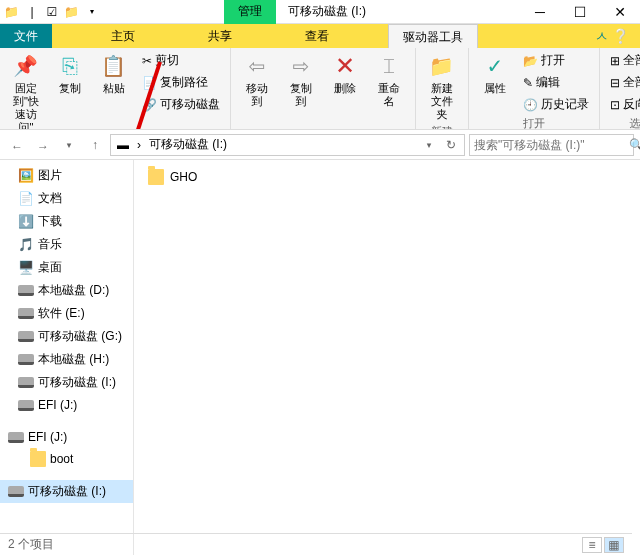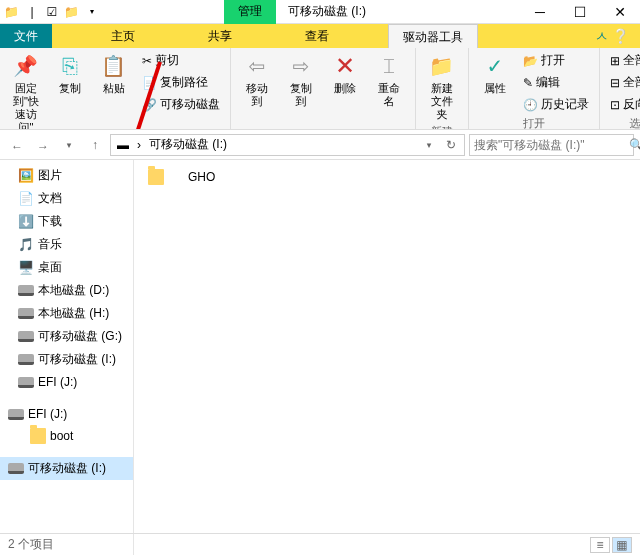--- a/index.html
+++ b/index.html
@@ -33,25 +33,25 @@
 .search-box{width:165px;height:22px;border:1px solid #ccc;display:flex;align-items:center;padding:0 4px;color:#999;}
 .search-box input{border:none;outline:none;flex:1;font-size:12px;color:#999;}
 .content{display:flex;height:428px;}
 .tree{width:134px;border-right:1px solid #e5e5e5;overflow:hidden;padding-top:4px;}
 .tree-item{display:flex;align-items:center;gap:4px;padding:3px 4px 3px 18px;cursor:pointer;white-space:nowrap;font-size:12px;}
 .tree-item.selected{background:#cce8ff;}
 .tree-item.indent{padding-left:30px;}
 .tree-item.section{padding-left:8px;margin-top:10px;}
 .tree-icon{width:16px;height:16px;flex-shrink:0;display:flex;align-items:center;justify-content:center;font-size:13px;}
 .file-list{flex:1;padding:6px 10px;}
-.file-item{display:flex;align-items:center;gap:24px;padding:3px 4px;cursor:pointer;}
+.file-item{display:flex;align-items:center;gap:6px;padding:3px 4px;cursor:pointer;}
 .folder-icon{width:16px;height:16px;background:#ffd666;border-radius:1px;position:relative;}
 .folder-icon::before{content:"";position:absolute;top:-3px;left:0;width:7px;height:3px;background:#ffd666;border-radius:1px 1px 0 0;}
 .drive-icon{width:16px;height:11px;background:#aaa;border-radius:2px;border-bottom:3px solid #555;}
-.statusbar{position:absolute;bottom:0;left:0;right:0;height:22px;border-top:1px solid #ddd;display:flex;align-items:center;padding:0 8px;font-size:11px;color:#666;}
+.statusbar{position:absolute;bottom:0;left:0;right:8px;height:22px;border-top:1px solid #ddd;display:flex;align-items:center;padding:0 8px;font-size:11px;color:#666;}
 .status-views{margin-left:auto;display:flex;gap:2px;}
 .sv{width:20px;height:16px;border:1px solid #ccc;display:flex;align-items:center;justify-content:center;}
 .sv.active{background:#cce8ff;}
 .arrow{position:absolute;top:14px;left:158px;width:4px;height:100px;background:#d00;transform:rotate(18deg);transform-origin:top;z-index:10;pointer-events:none;}
 .arrow::after{content:"";position:absolute;bottom:-2px;left:-6px;border:8px solid transparent;border-top:14px solid #d00;}
 </style>
 </head>
 <body>
 
 <div class="titlebar">
@@ -235,27 +235,33 @@
       <div class="tree-item">
         <span class="tree-icon">
           <span class="drive-icon"></span>
         </span>
         <span>本地磁盘 (D:)</span>
       </div>
       <div class="tree-item">
         <span class="tree-icon">
           <span class="drive-icon"></span>
         </span>
+        <span>软件 (E:)</span>
+      </div>
+      <div class="tree-item">
+        <span class="tree-icon">
+          <span class="drive-icon"></span>
+        </span>
+        <span>可移动磁盘 (G:)</span>
+      </div>
+      <div class="tree-item">
+        <span class="tree-icon">
+          <span class="drive-icon"></span>
+        </span>
         <span>本地磁盘 (H:)</span>
-      </div>
-      <div class="tree-item">
-        <span class="tree-icon">
-          <span class="drive-icon"></span>
-        </span>
-        <span>可移动磁盘 (G:)</span>
       </div>
       <div class="tree-item">
         <span class="tree-icon">
           <span class="drive-icon"></span>
         </span>
         <span>可移动磁盘 (I:)</span>
       </div>
       <div class="tree-item">
         <span class="tree-icon">
           <span class="drive-icon"></span>

